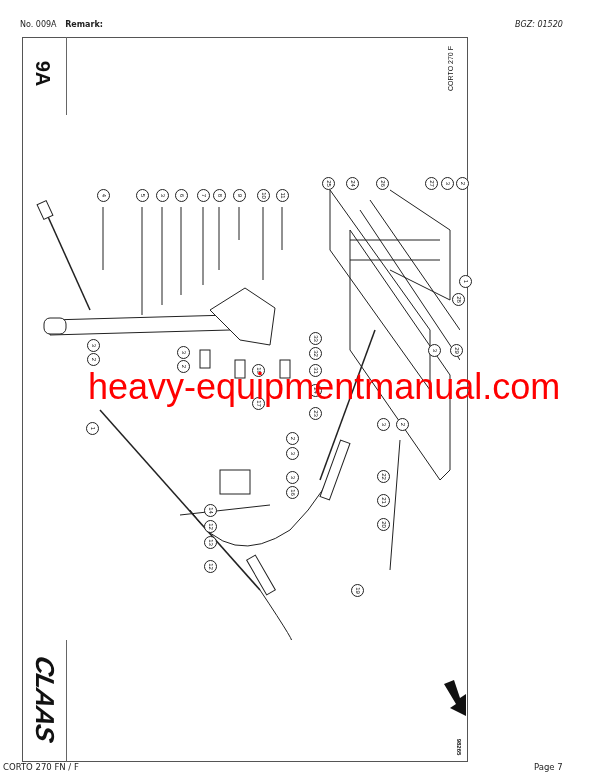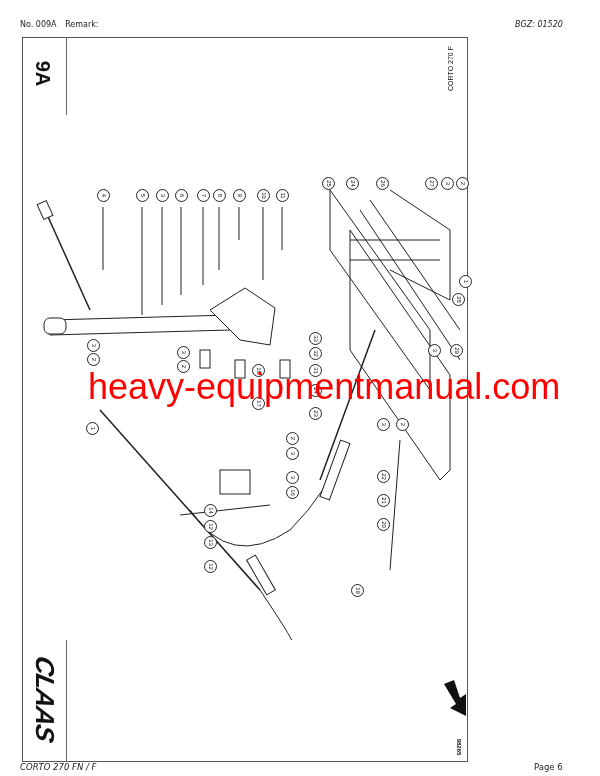--- a/index.html
+++ b/index.html
@@ -1,23 +1,23 @@
 <!DOCTYPE html>
 <html><head>
 <meta charset="utf-8">
 <style>
   html, body { margin: 0; padding: 0; background: #ffffff; }
   body { width: 600px; height: 776px; position: relative; overflow: hidden;
          font-family: "DejaVu Sans", sans-serif; color: #111; }
   .hdr { position: absolute; top: 20px; font-size: 8px; color: #222; letter-spacing: 0; }
   .hdr-left { left: 20px; }
-  .hdr-left span + span { margin-left: 6px; }
+  .hdr-left span + span { margin-left: 6px; font-weight: bold; }
   .hdr-right { left: 515px; font-style: italic; }
   .ftr { position: absolute; top: 762px; font-size: 8.5px; color: #222; }
-  .ftr-left { left: 20px; font-style: italic; }
+  .ftr-left { left: 3px; }
   .ftr-right { left: 534px; }
 
   .frame { position: absolute; left: 22px; top: 37px; width: 446px; height: 725px;
            border: 1px solid #555; box-sizing: border-box; }
   .strip-top { position: absolute; left: 22px; top: 37px; width: 45px; height: 78px;
                border-right: 1px solid #666; box-sizing: border-box; }
   .strip-bot { position: absolute; left: 22px; top: 640px; width: 45px; height: 122px;
                border-right: 1px solid #666; box-sizing: border-box; }
   .sheet-no { position: absolute; left: 20px; top: 62px; width: 44px; text-align: center;
               transform: rotate(90deg); font-family: "Liberation Sans", sans-serif;
@@ -154,13 +154,13 @@
       <div class="callout" style="left: 429px; top: 105px;">1</div>
       <div class="callout" style="left: 422px; top: 123px;">28</div>
       <div class="callout" style="left: 398px; top: 174px;">3</div>
       <div class="callout" style="left: 420px; top: 174px;">29</div>
     </div>
 </div>
 
 <div class="watermark">heavy-equipmentmanual.com</div>
 
 <div class="ftr ftr-left">CORTO 270 FN / F</div>
-<div class="ftr ftr-right">Page 6</div>
+<div class="ftr ftr-right">Page 7</div>
 
 </body></html>

